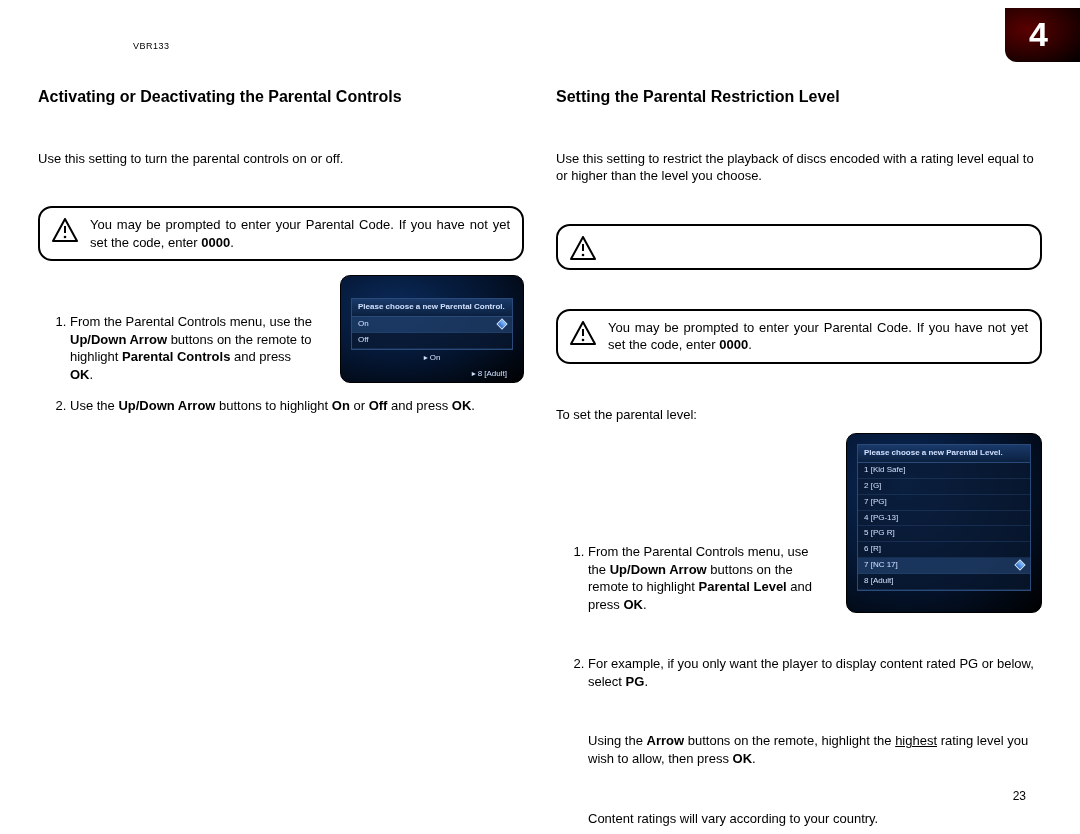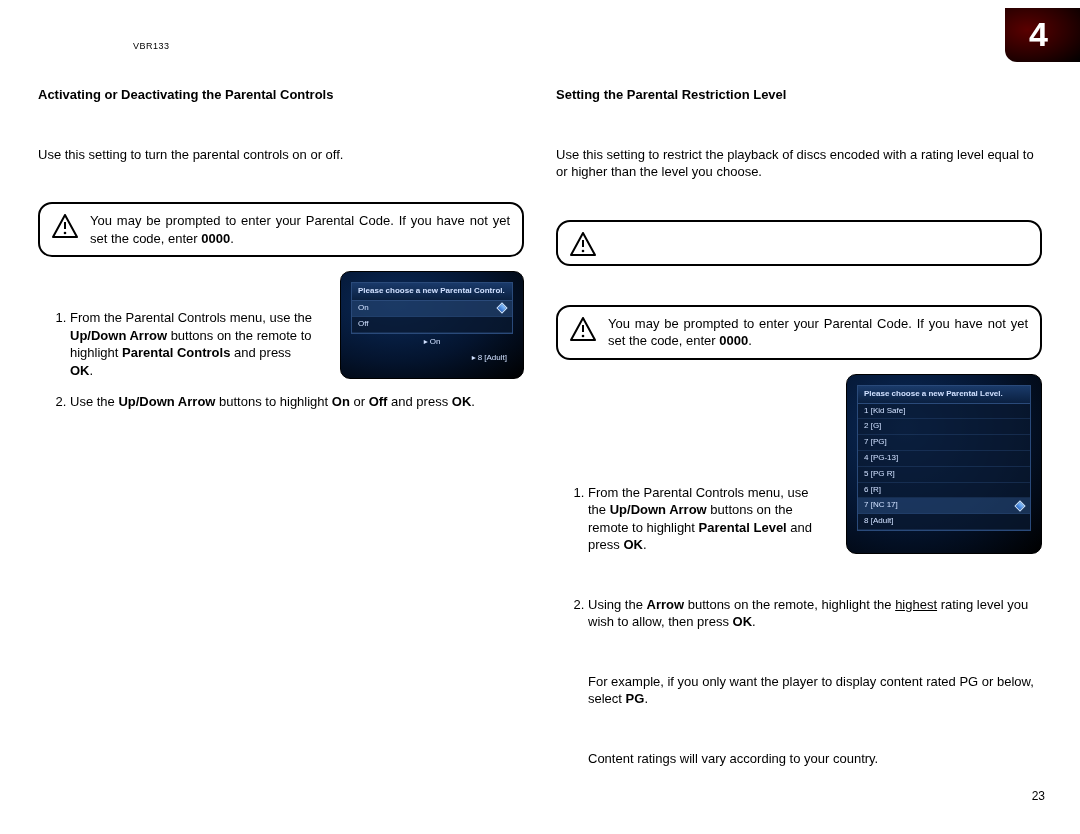--- a/index.html
+++ b/index.html
@@ -40,21 +40,21 @@
   }
   .columns {
     position: absolute;
     top: 86px;
     left: 38px;
     width: 1004px;
     display: flex;
     gap: 32px;
   }
   .col { flex: 1 1 0; }
-  .h { font-weight: bold; margin-bottom: 18px; font-size: 13px;}
+  .h { font-weight: bold; margin-bottom: 18px; font-size: 16px;}
   p { margin-bottom: 10px; margin-top: 42px; }
 
   .callout {
     border: 2px solid #000;
     border-radius: 14px;
     padding: 8px 12px 8px 12px;
     display: flex;
     align-items: flex-start;
     gap: 12px;
     margin-bottom: 14px;
@@ -83,21 +83,21 @@
   }
   .shot1 { width: 184px; height: 108px; }
   .shot2 { width: 196px; height: 180px; }
 
   .menu-box {
     background: rgba(10,25,50,.7);
     border: 1px solid #2a4a7a;
     font-size: 8px;
     color: #d0e0ff;
   }
-  .shot1 .menu-box { margin-top: 0; }
+  .shot1 .menu-box { margin-top: 12px; }
   .menu-header {
     background: linear-gradient(#1a3a6a,#0a2040);
     border-bottom: 1px solid #2a4a7a;
     padding: 3px 6px;
     display:flex; justify-content:space-between; align-items:center;
     font-size:8px; font-weight:bold;
   }
   .menu-item {
     padding: 2px 6px;
     border-bottom: 1px solid rgba(42,74,122,.4);
@@ -108,21 +108,21 @@
     width:8px;height:8px;
     background: linear-gradient(#8bc4ff,#2a6acc);
     transform: rotate(45deg);
     border:1px solid #cde4ff;
   }
   .sub-row { display:flex; justify-content:space-between; align-items:center; padding:3px 6px; color:#d0e0ff; font-size:8px; }
   .sub-triangle::before { content:"▸"; color:#d0e0ff; margin-right:2px; font-size:8px;}
   .page-number {
     position: absolute;
     bottom: 30px;
-    right: 35px;
+    right: 54px;
     font-size: 12px;
   }
   b { font-weight: bold; }
   .u { text-decoration: underline; }
 </style>
 </head>
 <body>
 
 <div class="page-tab">
   <span class="page-tab-num">4</span>
@@ -204,20 +204,21 @@
       <span class="warn-icon">
         <svg width="26" height="24" viewBox="0 0 26 24">
             <polygon points="13,1 25,23 1,23" fill="none" stroke="#000" stroke-width="2" stroke-linejoin="round"></polygon>
             <line x1="13" y1="8" x2="13" y2="15" stroke="#000" stroke-width="2"></line>
             <circle cx="13" cy="19" r="1.3" fill="#000"></circle>
           </svg>
       </span>
       <div><span>You may be prompted to enter your Parental Code. If you have not yet set the code, enter </span><b>0000</b><span>.</span></div>
     </div>
 
+    <p>To set the parental level:</p>
 
     <ol>
       <li>
         <div class="step-flex">
           <div class="step-text">
             <span>From the Parental Controls menu, use the </span><b>Up/Down Arrow</b><span> buttons on the remote to highlight </span><b>Parental Level</b><span> and press </span><b>OK</b><span>.</span>
           </div>
           <div class="screenshot shot2">
             <div class="menu-box">
               <div class="menu-header">
@@ -246,22 +247,22 @@
                   <span class="diamond"></span>
                 </div>
               <div class="menu-item">
                   <span>8 [Adult]</span>
                 </div>
             </div>
           </div>
         </div>
       </li>
       <li>
+        <p><span>For example, if you only want the player to display content rated PG or below, select </span><b>PG</b><span>.</span></p>
         <p><span>Using the </span><b>Arrow</b><span> buttons on the remote, highlight the </span><span class="u">highest</span><span> rating level you wish to allow, then press </span><b>OK</b><span>.</span></p>
-        <p><span>For example, if you only want the player to display content rated PG or below, select </span><b>PG</b><span>.</span></p>
         <p>Content ratings will vary according to your country.</p>
       </li>
     </ol>
   </div>
 
 </div>
 
 <div class="page-number">23</div>
 
 </body></html>

